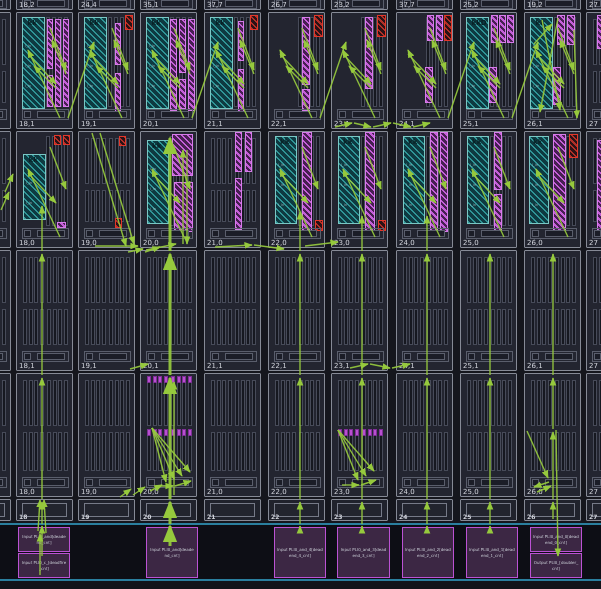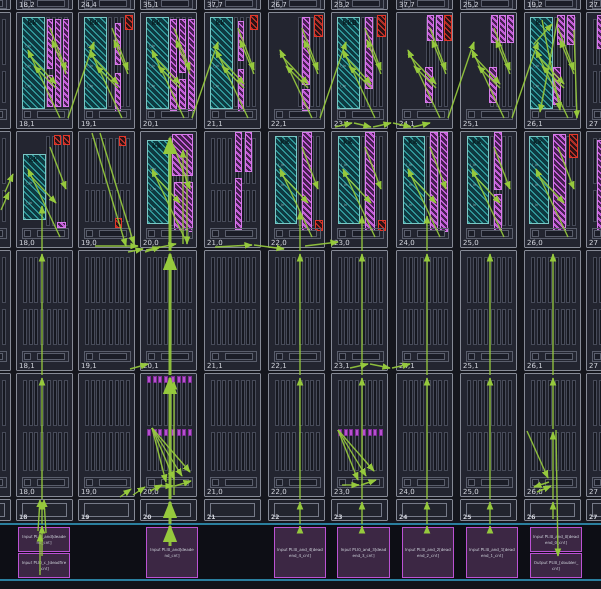--- a/index.html
+++ b/index.html
@@ -196,26 +196,20 @@
       <div class="bstrip" style="position: absolute; left: 5px; top: 96px; width: 47px; height: 11px;"></div>
       <div class="bbox" style="position: absolute; left: 7px; top: 98px; width: 7px; height: 7px;"></div>
       <div class="bbox" style="position: absolute; left: 20px; top: 98px; width: 28px; height: 7px;"></div>
       <div class="tlabel">22,1</div>
     </div>
     <div class="tile" style="position: absolute; left: 331px; top: 12px; width: 57px; height: 117px;">
       <div class="slot" style="position: absolute; left: 29px; top: 4px; width: 4px; height: 90px;"></div>
       <div class="slot" style="position: absolute; left: 35px; top: 4px; width: 4px; height: 90px;"></div>
       <div class="slot" style="position: absolute; left: 41px; top: 4px; width: 4px; height: 90px;"></div>
       <div class="slot" style="position: absolute; left: 47px; top: 4px; width: 4px; height: 90px;"></div>
-      <div class="teal" style="position: absolute; left: 5px; top: 4px; width: 23px; height: 92px;">
-        <div class="kklabel" style="left: 4.5px;">kkB</div>
-        <div class="pin" style="left: 2px; top: 26px;">I_in</div>
-        <div class="pin" style="left: 2px; top: 46px;">I_in</div>
-        <div class="pin" style="left: 2px; top: 66px;">I_in</div>
-      </div>
       <div class="pstrip" style="position: absolute; left: 33px; top: 4px; width: 8px; height: 72px;"></div>
       <div class="redbox" style="position: absolute; left: 45px; top: 2px; width: 9px; height: 22px;"></div>
       <div class="bstrip" style="position: absolute; left: 5px; top: 96px; width: 47px; height: 11px;"></div>
       <div class="bbox" style="position: absolute; left: 7px; top: 98px; width: 7px; height: 7px;"></div>
       <div class="bbox" style="position: absolute; left: 20px; top: 98px; width: 28px; height: 7px;"></div>
       <div class="tlabel">23,1</div>
     </div>
     <div class="tile" style="position: absolute; left: 396px; top: 12px; width: 57px; height: 117px;">
       <div class="slot" style="position: absolute; left: 29px; top: 4px; width: 4px; height: 90px;"></div>
       <div class="slot" style="position: absolute; left: 35px; top: 4px; width: 4px; height: 90px;"></div>
@@ -228,20 +222,26 @@
       <div class="bstrip" style="position: absolute; left: 5px; top: 96px; width: 47px; height: 11px;"></div>
       <div class="bbox" style="position: absolute; left: 7px; top: 98px; width: 7px; height: 7px;"></div>
       <div class="bbox" style="position: absolute; left: 20px; top: 98px; width: 28px; height: 7px;"></div>
       <div class="tlabel">24,1</div>
     </div>
     <div class="tile" style="position: absolute; left: 460px; top: 12px; width: 57px; height: 117px;">
       <div class="slot" style="position: absolute; left: 29px; top: 4px; width: 4px; height: 90px;"></div>
       <div class="slot" style="position: absolute; left: 35px; top: 4px; width: 4px; height: 90px;"></div>
       <div class="slot" style="position: absolute; left: 41px; top: 4px; width: 4px; height: 90px;"></div>
       <div class="slot" style="position: absolute; left: 47px; top: 4px; width: 4px; height: 90px;"></div>
+      <div class="teal" style="position: absolute; left: 5px; top: 4px; width: 23px; height: 92px;">
+        <div class="kklabel" style="left: 4.5px;">kkD</div>
+        <div class="pin" style="left: 2px; top: 26px;">I_in</div>
+        <div class="pin" style="left: 2px; top: 46px;">I_in</div>
+        <div class="pin" style="left: 2px; top: 66px;">I_in</div>
+      </div>
       <div class="pstrip" style="position: absolute; left: 30px; top: 2px; width: 7px; height: 28px;"></div>
       <div class="pstrip" style="position: absolute; left: 38px; top: 2px; width: 7px; height: 28px;"></div>
       <div class="pstrip" style="position: absolute; left: 46px; top: 2px; width: 7px; height: 28px;"></div>
       <div class="pstrip" style="position: absolute; left: 28px; top: 54px; width: 8px; height: 36px;"></div>
       <div class="bstrip" style="position: absolute; left: 5px; top: 96px; width: 47px; height: 11px;"></div>
       <div class="bbox" style="position: absolute; left: 7px; top: 98px; width: 7px; height: 7px;"></div>
       <div class="bbox" style="position: absolute; left: 20px; top: 98px; width: 28px; height: 7px;"></div>
       <div class="tlabel">25,1</div>
     </div>
     <div class="tile" style="position: absolute; left: 524px; top: 12px; width: 57px; height: 117px;">

